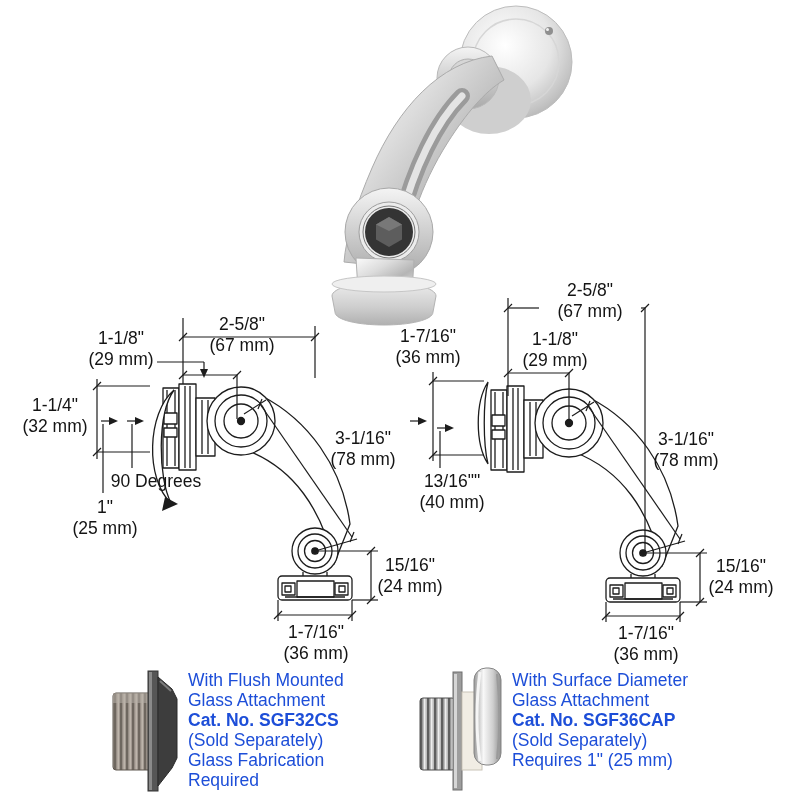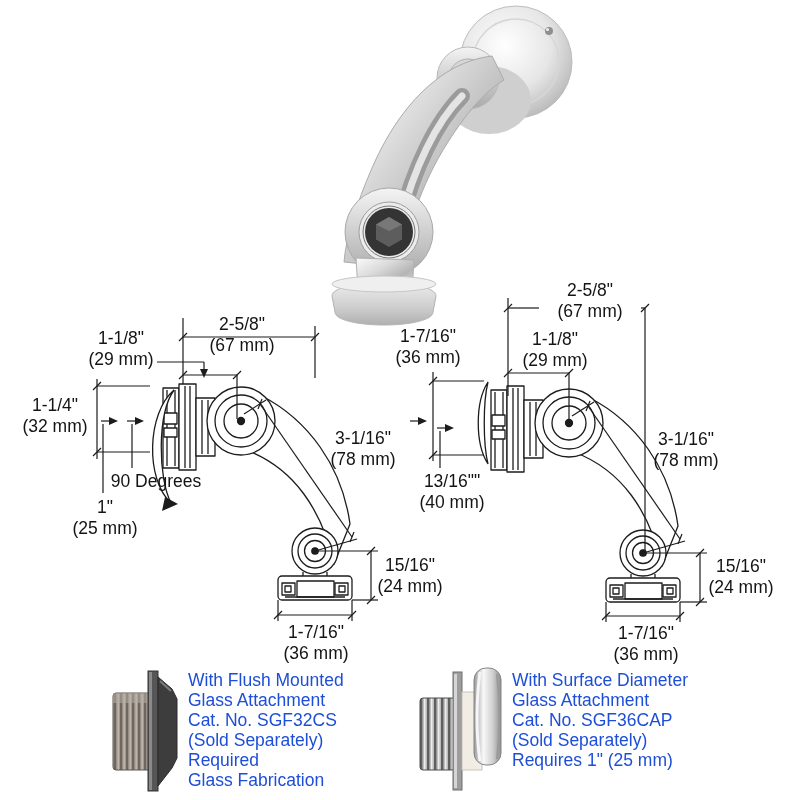--- a/index.html
+++ b/index.html
@@ -3,21 +3,21 @@
 <meta charset="utf-8">
 <style>
   html,body{margin:0;padding:0;background:#fff}
   #page{position:relative;width:800px;height:800px;background:#fff;overflow:hidden;
         font-family:"Liberation Sans",sans-serif;color:#141414}
   svg{position:absolute;left:0;top:0}
   .dim{position:absolute;width:120px;text-align:center;
        font:17.5px/21px "Liberation Sans",sans-serif;color:#141414;white-space:nowrap}
   .dim div{height:21px}
   .callout{position:absolute;font:17.5px/20px "Liberation Sans",sans-serif;color:#1d4ed8;white-space:nowrap}
-  .callout .b{font-weight:normal}
+  .callout .b{font-weight:bold}
 </style>
 </head>
 <body>
 
 <div id="page">
 
 <svg width="800" height="800" viewBox="0 0 800 800">
   <defs>
     <radialGradient id="gDisc" cx="40%" cy="35%" r="75%">
       <stop offset="0%" stop-color="#ffffff"></stop>
@@ -272,22 +272,22 @@
   <div class="dim" style="left:586px;top:623px">
     <div>1-7/16"</div>
     <div>(36 mm)</div>
   </div>
 
   <div class="callout" style="left:188px;top:670px">
     <div>With Flush Mounted</div>
     <div>Glass Attachment</div>
     <div class="b">Cat. No. SGF32CS</div>
     <div>(Sold Separately)</div>
+    <div>Glass Fabrication</div>
     <div>Required</div>
-    <div>Glass Fabrication</div>
   </div>
   <div class="callout" style="left:512px;top:670px">
     <div>With Surface Diameter</div>
     <div>Glass Attachment</div>
     <div class="b">Cat. No. SGF36CAP</div>
     <div>(Sold Separately)</div>
     <div>Requires 1" (25 mm)</div>
   </div>
 
 </div>

